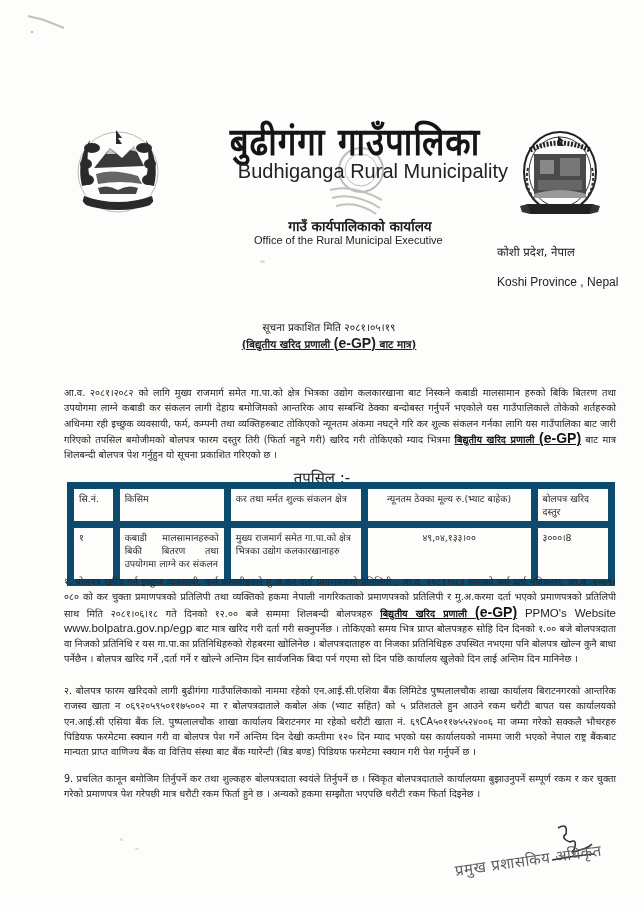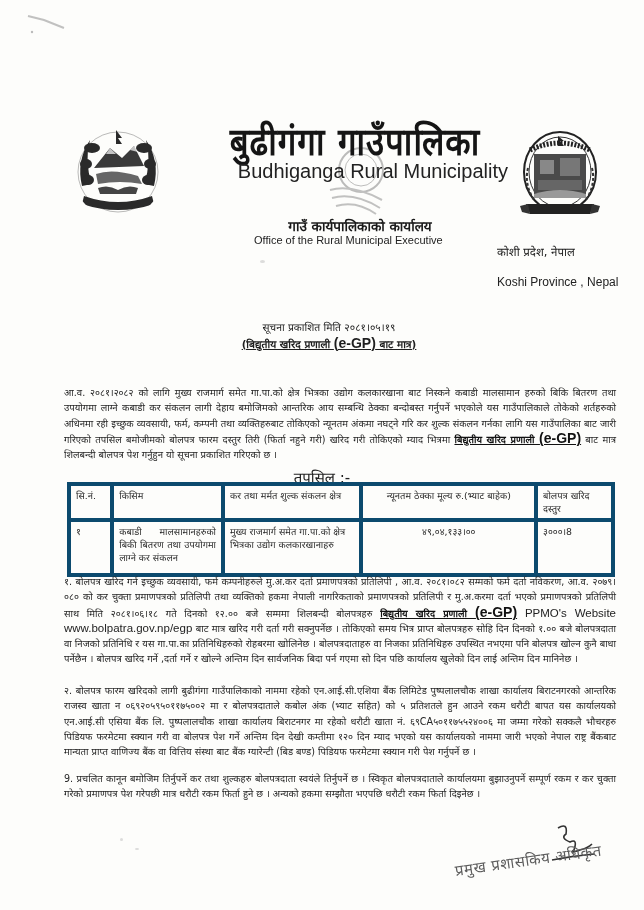--- a/index.html
+++ b/index.html
@@ -53,21 +53,21 @@
   .para .u { text-decoration: underline; font-weight: bold; color: #111; }
   .para .latin { font-family: "Liberation Sans", sans-serif; font-size: 11.5px; color:#222; }
   .para .latin-b { font-family: "Liberation Sans", sans-serif; font-weight: bold; font-size: 14px; text-decoration: underline; }
   .tapsil { left: 0; width: 644px; top: 467px; text-align: center; font-size: 15px; font-family: "DejaVu Sans", sans-serif; }
   
   table.t {
     position: absolute; left: 67px; top: 482px; width: 548px;
     border-collapse: collapse; font-family: "DejaVu Sans", sans-serif; font-size: 9.4px; color: #2a2a2a;
   }
   table.t td, table.t th {
-    border: 4px solid #0c4a6e; vertical-align: top; padding: 3px 5px; font-weight: normal; text-align: left; line-height: 13px;
+    border: 7px solid #0c4a6e; vertical-align: top; padding: 3px 5px; font-weight: normal; text-align: left; line-height: 13px;
   }
   table.t th { height: 19px; }
   table.t td { height: 45px; }
   .c1 { width: 30px; } .c2 { width: 100px; } .c3 { width: 130px; } .c4 { width: 170px; text-align:center !important; } .c5 { width: 66px; }
   
   .sig-scribble { left: 548px; top: 820px; width: 50px; height: 48px; }
   .sig-title {
     left: 455px; top: 860px; font-family: "DejaVu Sans", sans-serif; font-size: 15px; color: #5c5c5c;
     transform: rotate(-8deg); transform-origin: left center; letter-spacing: .5px;
   }

